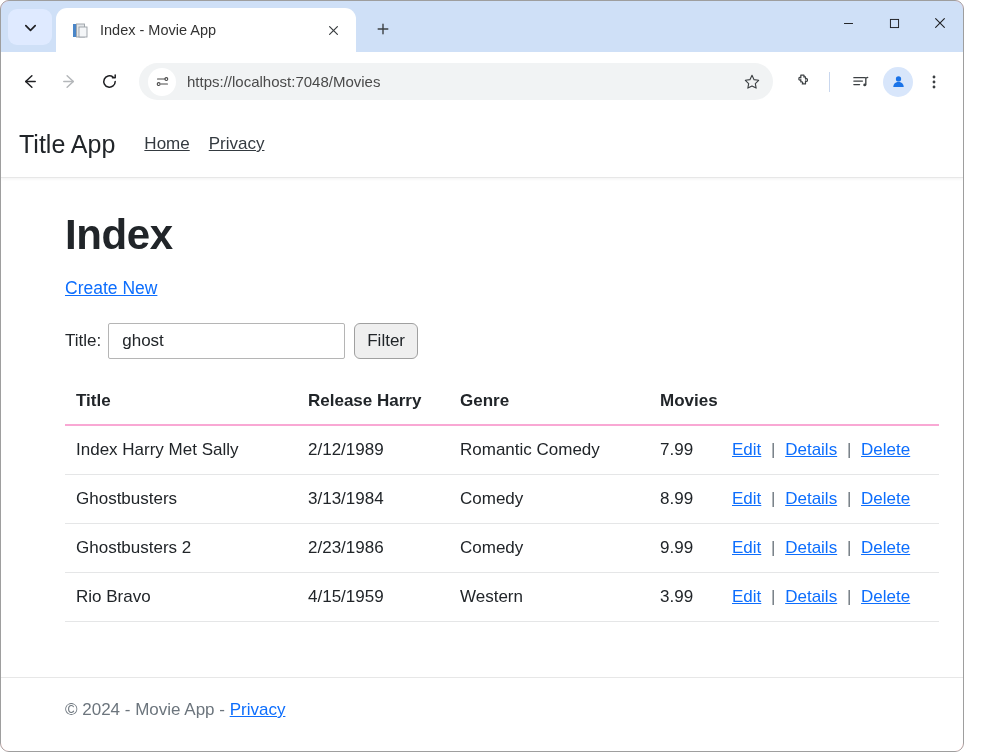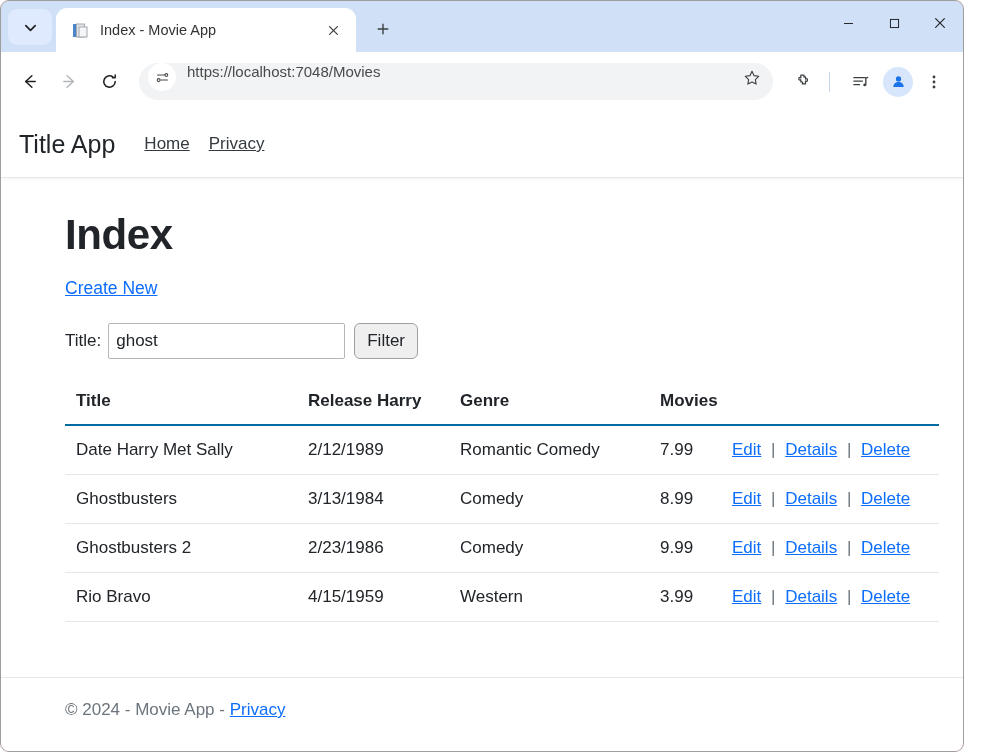--- a/index.html
+++ b/index.html
@@ -106,21 +106,21 @@
     border-radius: 50%;
     flex: none;
   }
   #omnibox {
     flex: 1;
     height: 37px;
     margin: 0 9px 0 10px;
     background: #f1f3f4;
     border-radius: 19px;
     display: flex;
-    align-items: flex-start;
+    align-items: center;
     padding: 0 6px 0 9px;
     min-width: 0;
   }
   #site-info {
     width: 28px; height: 28px;
     border-radius: 50%;
     background: #ffffff;
     display: flex; align-items: center; justify-content: center;
     flex: none;
     margin-right: 11px;
@@ -220,21 +220,21 @@
     margin-right: 7px;
   }
   #title-input {
     width: 237px;
     height: 36px;
     border: 1px solid #b5b5b5;
     border-radius: 2px;
     font-size: 17px;
     font-family: "Liberation Sans", sans-serif;
     color: #212529;
-    padding: 0 7px;
+    padding: 0 13px;
     background: #ffffff;
     outline: none;
   }
   #filter-btn {
     height: 36px;
     margin-left: 9px;
     padding: 0 12px;
     background: #efefef;
     border: 1px solid #a0a0a0;
     border-radius: 6px;
@@ -248,21 +248,21 @@
     width: 874px;
     border-collapse: collapse;
     table-layout: fixed;
   }
   #movies-table th {
     text-align: left;
     font-size: 17px;
     font-weight: bold;
     color: #212529;
     padding: 0 8px 13px 11px;
-    border-bottom: 2px solid #0369a1;
+    border-bottom: 2px solid #f9a8d4;
   }
   #movies-table td {
     font-size: 17px;
     color: #212529;
     padding: 14px 8px 14px 11px;
     border-bottom: 1px solid #e5e6e7;
     white-space: nowrap;
     overflow: hidden;
   }
   .col-title   { width: 232px; }
@@ -454,21 +454,21 @@
             <th class="col-title">Title</th>
             <th class="col-date">Release Harry</th>
             <th class="col-genre">Genre</th>
             <th class="col-price">Movies</th>
             <th class="col-actions"></th>
           </tr>
         </thead>
         <tbody>
 
           <tr>
-            <td class="col-title">Date Harry Met Sally</td>
+            <td class="col-title">Index Harry Met Sally</td>
             <td class="col-date">2/12/1989</td>
             <td class="col-genre">Romantic Comedy</td>
             <td class="col-price">7.99</td>
             <td class="col-actions">
               <a class="row-link" href="#">Edit</a>
               <span class="sep">|</span>
               <a class="row-link" href="#">Details</a>
               <span class="sep">|</span>
               <a class="row-link" href="#">Delete</a>
             </td>

